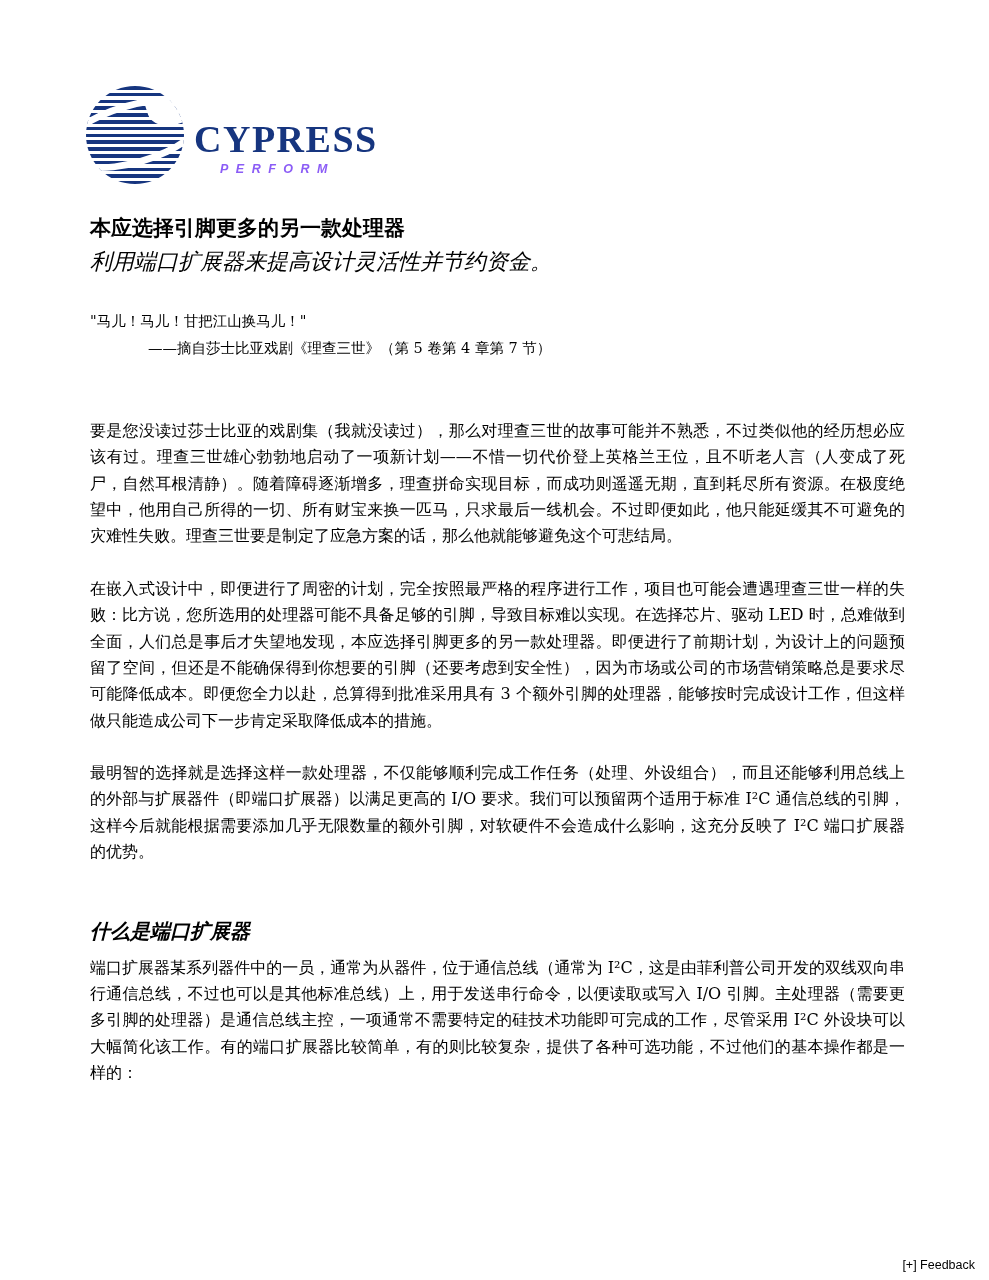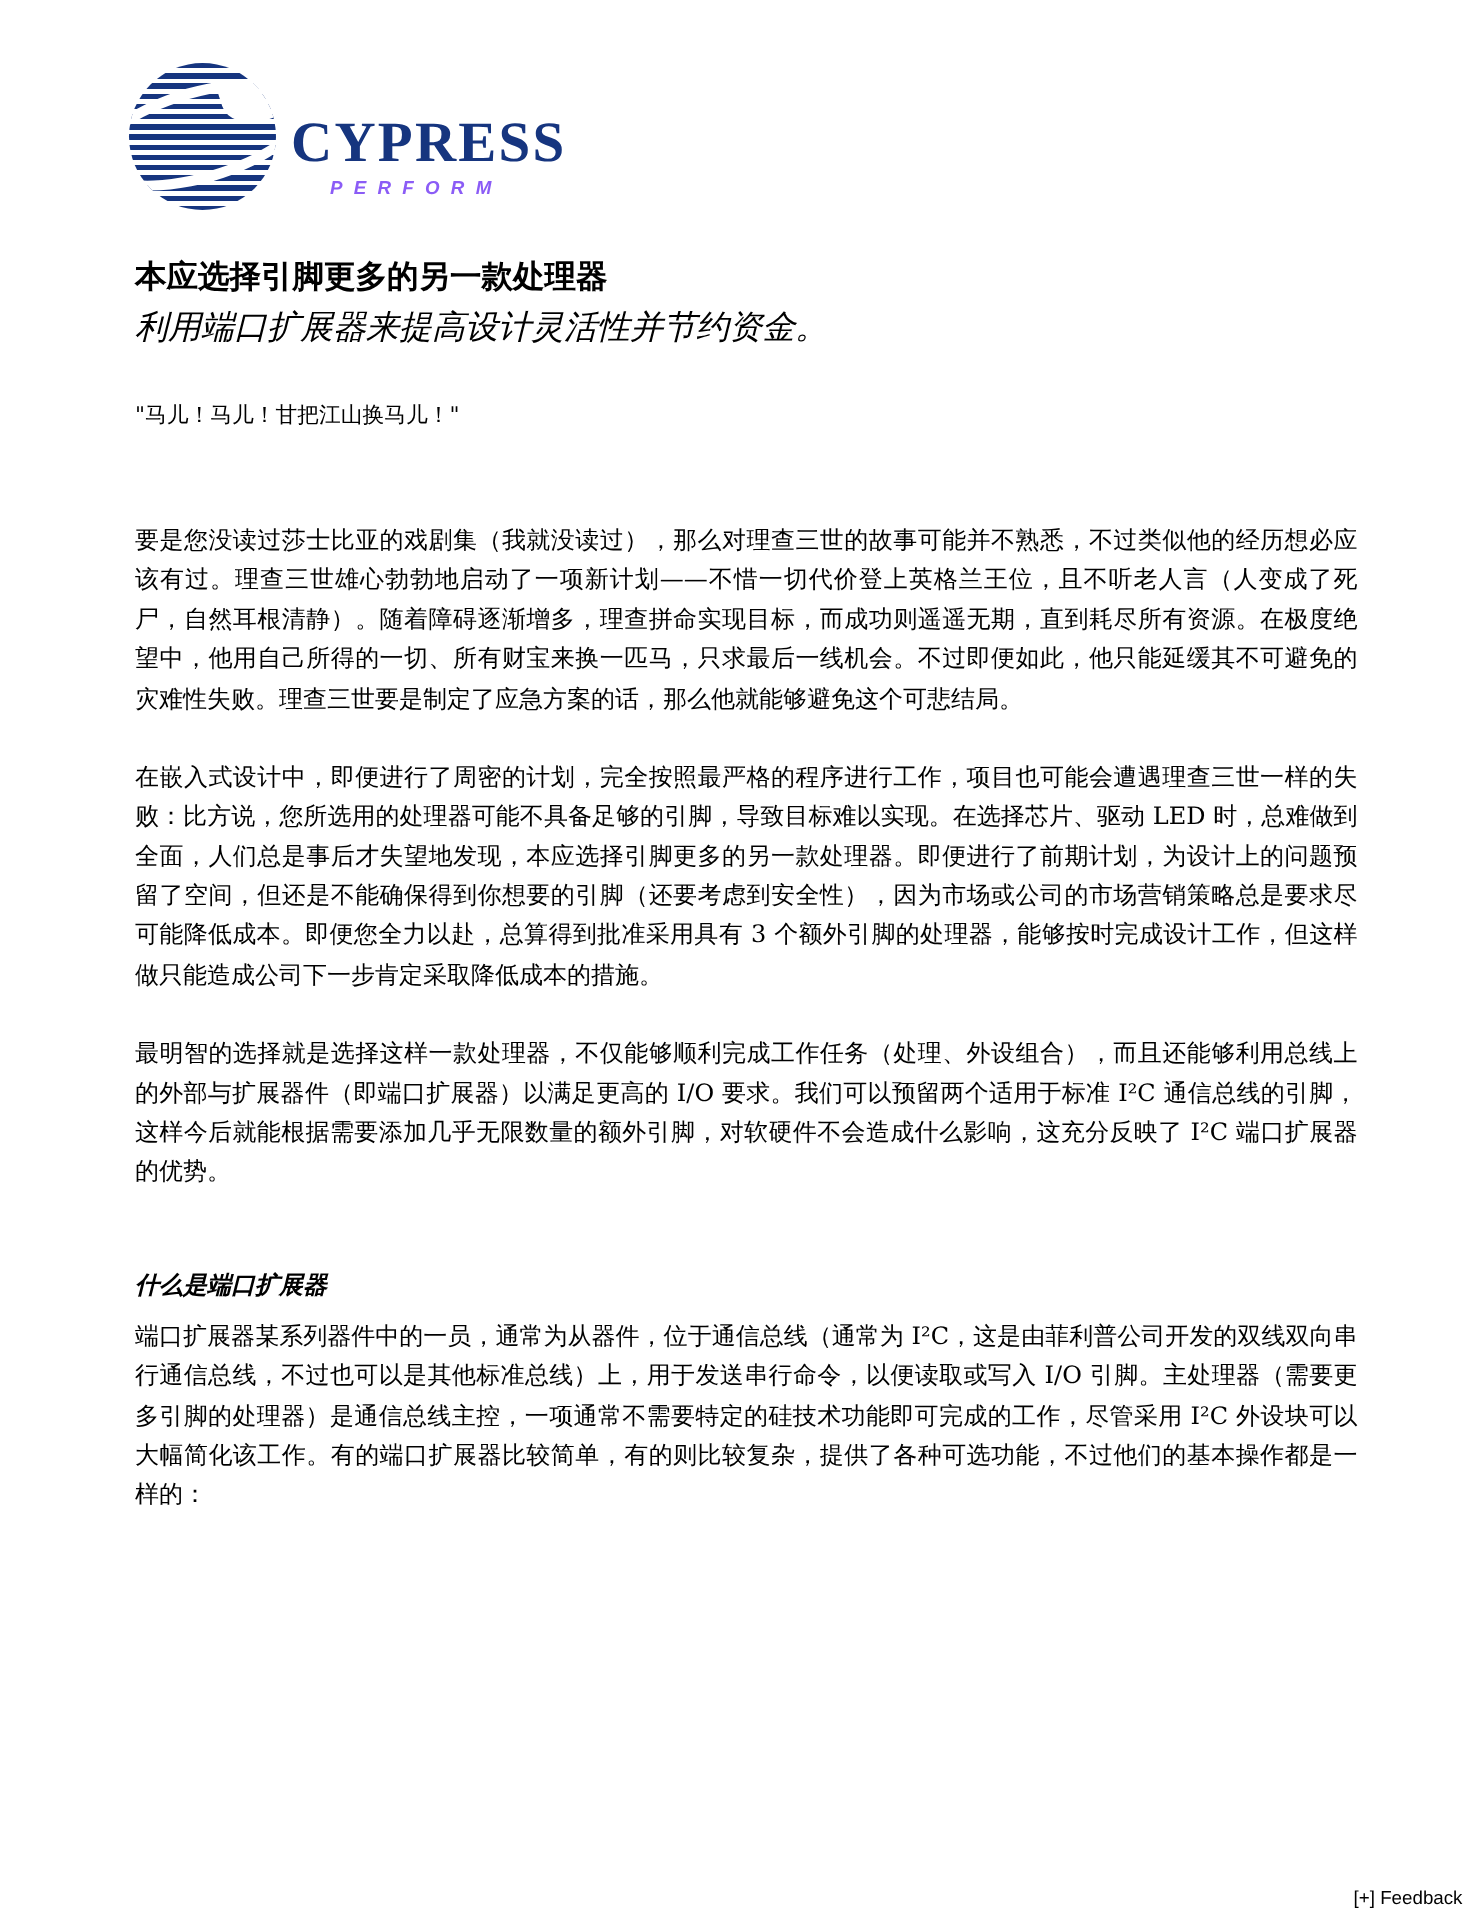--- a/index.html
+++ b/index.html
@@ -18,21 +18,21 @@
     width: 989px;
     height: 1280px;
     background: #ffffff;
     overflow: hidden;
   }
   
   .logo-row {
     display: flex;
     align-items: flex-end;
     gap: 10px;
-    padding: 38px 0 0 86px;
+    padding: 82px 0 0 86px;
     height: 102px;
     box-sizing: content-box;
   }
   .globe {
     width: 98px;
     height: 98px;
     border-radius: 50%;
     background: repeating-linear-gradient(
       #16357f 0px, #16357f 3.6px,
       #ffffff 3.6px, #ffffff 6.8px
@@ -123,21 +123,21 @@
     font-size: 16px;
     line-height: 1.65;
     text-align: justify;
     font-family: "DejaVu Serif", serif;
   }
   .para.first {
     margin-top: 56px;
   }
   .section-heading {
     margin: 52px 0 0 0;
-    font-size: 16px;
+    font-size: 20px;
     font-weight: 700;
     font-style: italic;
     font-family: Liberation Mono, monospace;
   }
   .section-heading + .para {
     margin-top: 10px;
   }
   ol.numbered {
     margin: 24px 0 0 0;
     padding-left: 46px;
@@ -175,20 +175,21 @@
     </div>
   </header>
 
   <main class="content">
 
     <h1 class="title">本应选择引脚更多的另一款处理器</h1>
     <h2 class="subtitle">利用端口扩展器来提高设计灵活性并节约资金。</h2>
 
     <div class="quote">
       <p>"马儿！马儿！甘把江山换马儿！"</p>
+      <p class="attribution">——摘自莎士比亚戏剧《理查三世》（第 5 卷第 4 章第 7 节）</p>
     </div>
 
     <p class="para first">要是您没读过莎士比亚的戏剧集（我就没读过），那么对理查三世的故事可能并不熟悉，不过类似他的经历想必应该有过。理查三世雄心勃勃地启动了一项新计划——不惜一切代价登上英格兰王位，且不听老人言（人变成了死尸，自然耳根清静）。随着障碍逐渐增多，理查拼命实现目标，而成功则遥遥无期，直到耗尽所有资源。在极度绝望中，他用自己所得的一切、所有财宝来换一匹马，只求最后一线机会。不过即便如此，他只能延缓其不可避免的灾难性失败。理查三世要是制定了应急方案的话，那么他就能够避免这个可悲结局。</p>
     <p class="para">在嵌入式设计中，即便进行了周密的计划，完全按照最严格的程序进行工作，项目也可能会遭遇理查三世一样的失败：比方说，您所选用的处理器可能不具备足够的引脚，导致目标难以实现。在选择芯片、驱动 LED 时，总难做到全面，人们总是事后才失望地发现，本应选择引脚更多的另一款处理器。即便进行了前期计划，为设计上的问题预留了空间，但还是不能确保得到你想要的引脚（还要考虑到安全性），因为市场或公司的市场营销策略总是要求尽可能降低成本。即便您全力以赴，总算得到批准采用具有 3 个额外引脚的处理器，能够按时完成设计工作，但这样做只能造成公司下一步肯定采取降低成本的措施。</p>
     <p class="para">最明智的选择就是选择这样一款处理器，不仅能够顺利完成工作任务（处理、外设组合），而且还能够利用总线上的外部与扩展器件（即端口扩展器）以满足更高的 I/O 要求。我们可以预留两个适用于标准 I²C 通信总线的引脚，这样今后就能根据需要添加几乎无限数量的额外引脚，对软硬件不会造成什么影响，这充分反映了 I²C 端口扩展器的优势。</p>
 
     <h3 class="section-heading">什么是端口扩展器</h3>
     <p class="para">端口扩展器某系列器件中的一员，通常为从器件，位于通信总线（通常为 I²C，这是由菲利普公司开发的双线双向串行通信总线，不过也可以是其他标准总线）上，用于发送串行命令，以便读取或写入 I/O 引脚。主处理器（需要更多引脚的处理器）是通信总线主控，一项通常不需要特定的硅技术功能即可完成的工作，尽管采用 I²C 外设块可以大幅简化该工作。有的端口扩展器比较简单，有的则比较复杂，提供了各种可选功能，不过他们的基本操作都是一样的：</p>
 
 

